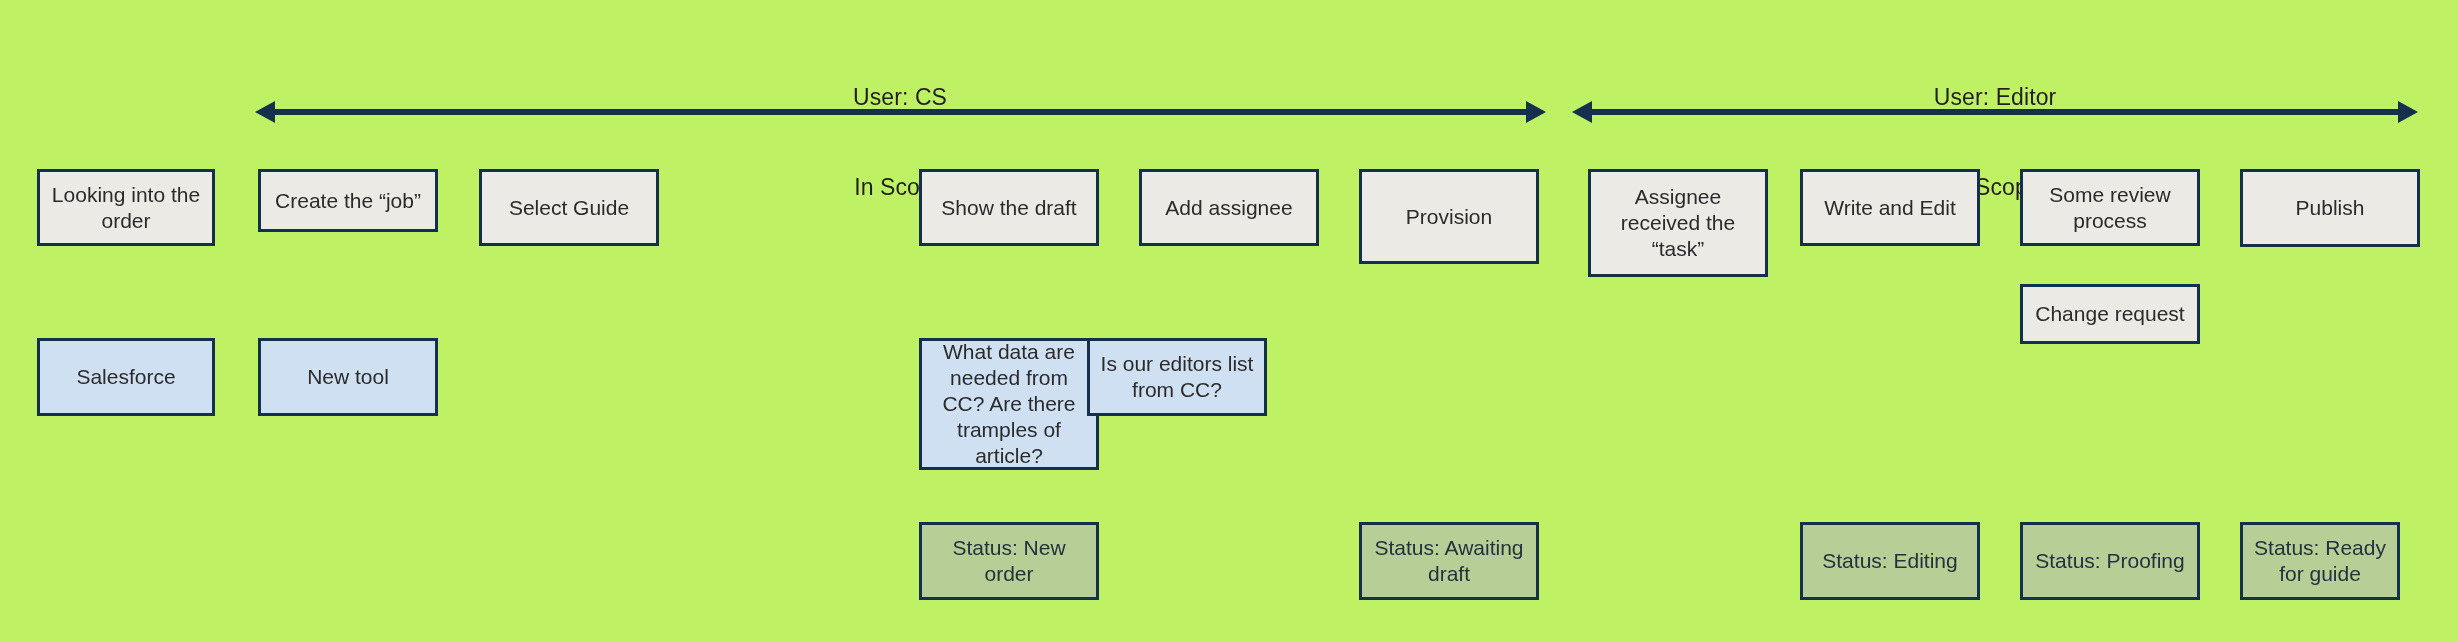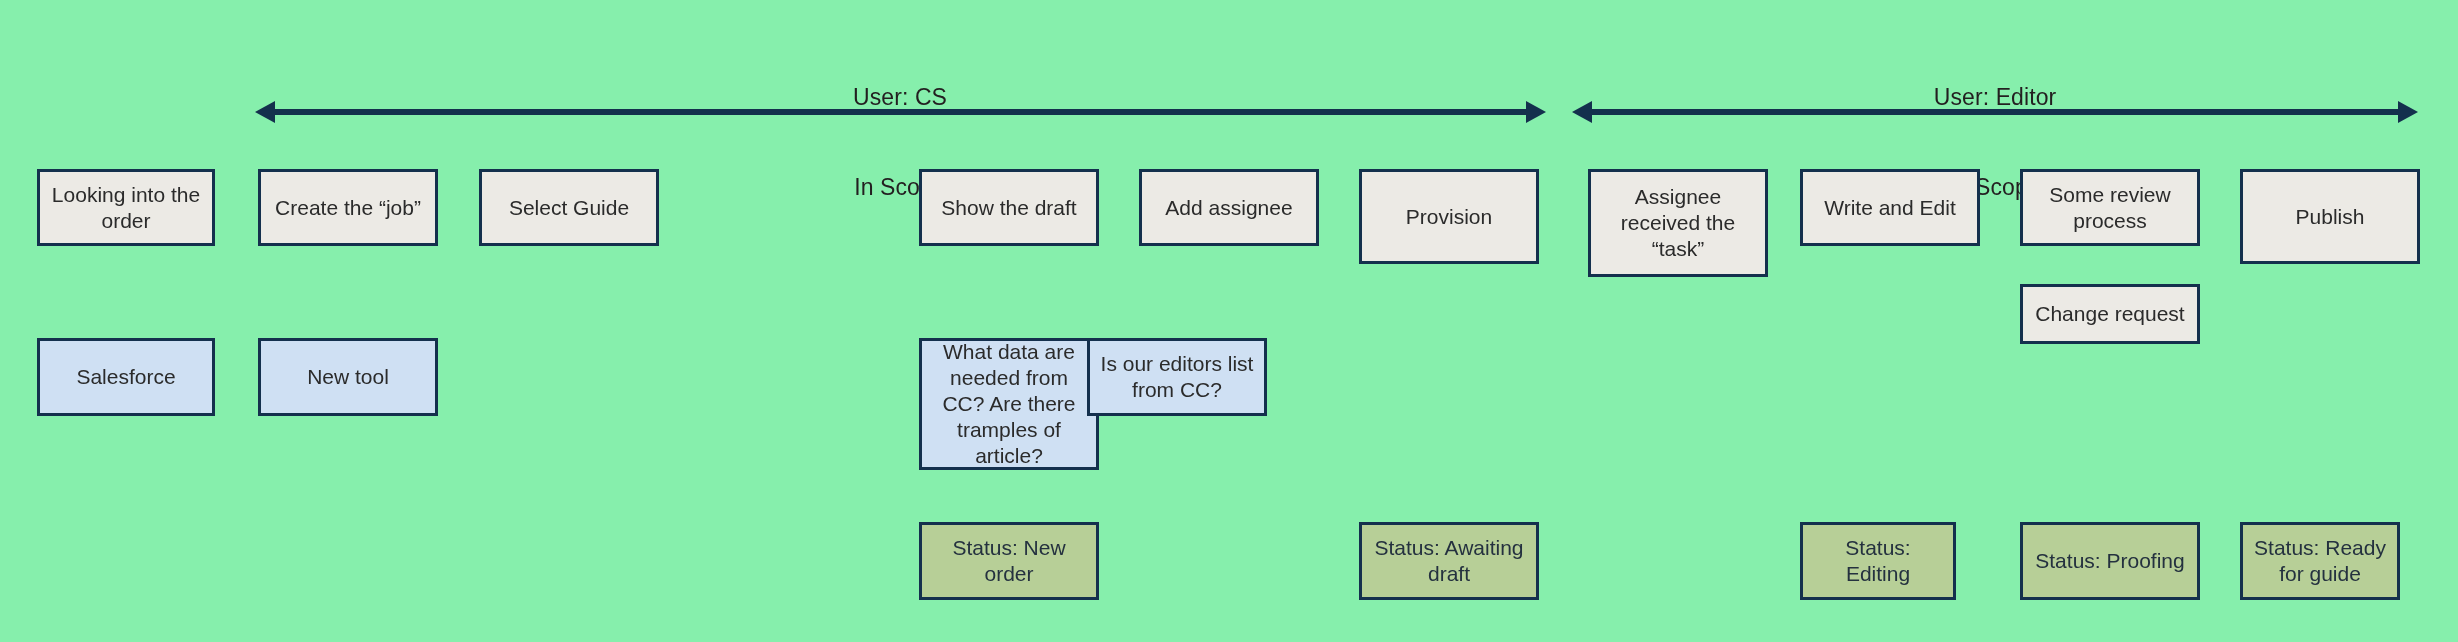--- a/index.html
+++ b/index.html
@@ -8,21 +8,21 @@
     padding: 0;
     background: #ffffff;
   }
   body {
     font-family: "Liberation Sans", sans-serif;
   }
   #canvas {
     position: relative;
     width: 2458px;
     height: 642px;
-    background: #86efac;
+    background: #bef264;
     overflow: hidden;
   }
 
   
   .lane-label {
     position: absolute;
     text-align: center;
     color: #231f20;
     font-size: 23px;
     line-height: 30px;
@@ -99,52 +99,52 @@
     <div>In Scope</div>
   </div>
   <div class="lane-arrow" style="left:1572px; top:101px; width:846px;">
     <span class="head left"></span>
     <span class="shaft"></span>
     <span class="head right"></span>
   </div>
 
   <div class="node process" style="left:37px; top:169px; width:178px; height:77px;">Looking into the order</div>
 
-  <div class="node process" style="left:258px; top:169px; width:180px; height:77px;">Create the “job”</div>
+  <div class="node process" style="left:258px; top:169px; width:180px; height:63px;">Create the “job”</div>
 
   <div class="node process" style="left:479px; top:169px; width:180px; height:77px;">Select Guide</div>
 
 
   <div class="node process" style="left:919px; top:169px; width:180px; height:77px;">Show the draft</div>
 
   <div class="node process" style="left:1139px; top:169px; width:180px; height:77px;">Add assignee</div>
 
   <div class="node process" style="left:1359px; top:169px; width:180px; height:95px;">Provision</div>
 
   <div class="node process" style="left:1578px; top:169px; width:180px; height:108px;margin-left:10px;">Assignee received the “task”</div>
 
   <div class="node process" style="left:1800px; top:169px; width:180px; height:77px;">Write and Edit</div>
 
   <div class="node process" style="left:2020px; top:169px; width:180px; height:77px;">Some review process</div>
 
-  <div class="node process" style="left:2240px; top:169px; width:180px; height:95px;">Publish</div>
+  <div class="node process" style="left:2240px; top:169px; width:180px; height:78px;">Publish</div>
 
   <div class="node process" style="left:2020px; top:284px; width:180px; height:60px;">Change request</div>
 
   <div class="node system" style="left:37px; top:338px; width:178px; height:78px;">Salesforce</div>
 
   <div class="node system" style="left:258px; top:338px; width:180px; height:78px;">New tool</div>
 
   <div class="node system" style="left:919px; top:338px; width:180px; height:132px;">What data are needed from CC? Are there tramples of article?</div>
 
   <div class="node system" style="left:1087px; top:338px; width:180px; height:78px;">Is our editors list from CC?</div>
 
   <div class="node status" style="left:919px; top:522px; width:180px; height:78px;">Status: New order</div>
 
   <div class="node status" style="left:1359px; top:522px; width:180px; height:78px;">Status: Awaiting draft</div>
 
-  <div class="node status" style="left:1800px; top:522px; width:156px; height:78px;">Status: Editing</div>
+  <div class="node status" style="left:1800px; top:522px; width:180px; height:78px;">Status: Editing</div>
 
   <div class="node status" style="left:2020px; top:522px; width:180px; height:78px;">Status: Proofing</div>
 
   <div class="node status" style="left:2240px; top:522px; width:160px; height:78px;">Status: Ready for guide</div>
 
 </div>
 
 </body></html>

